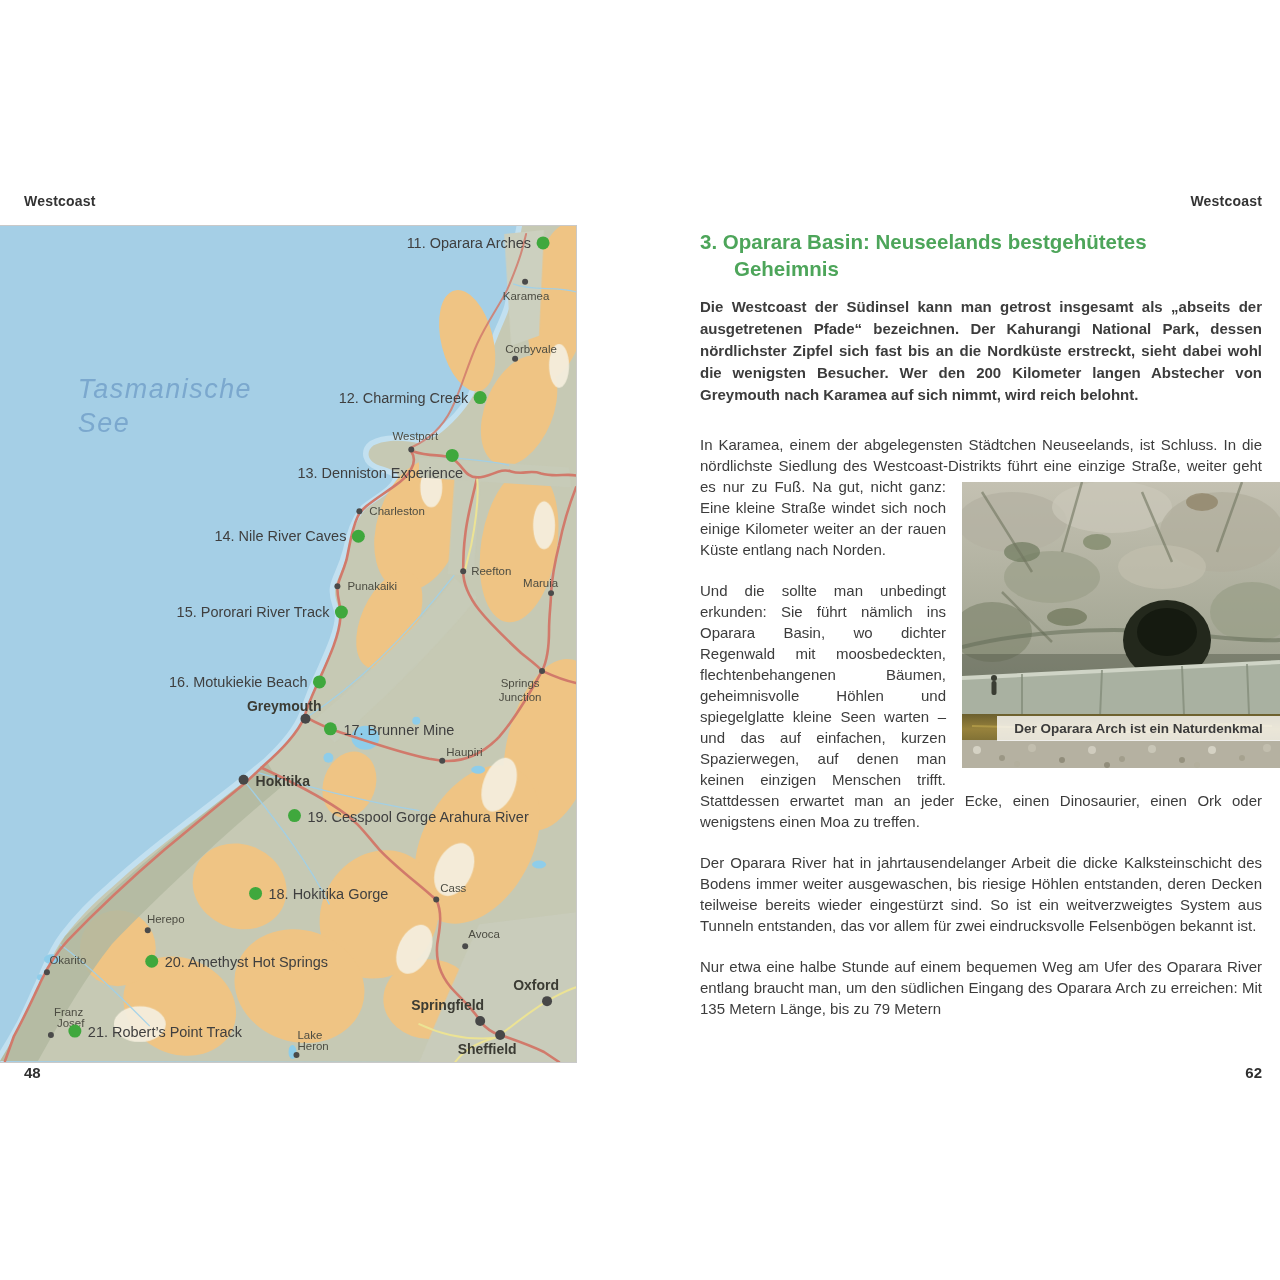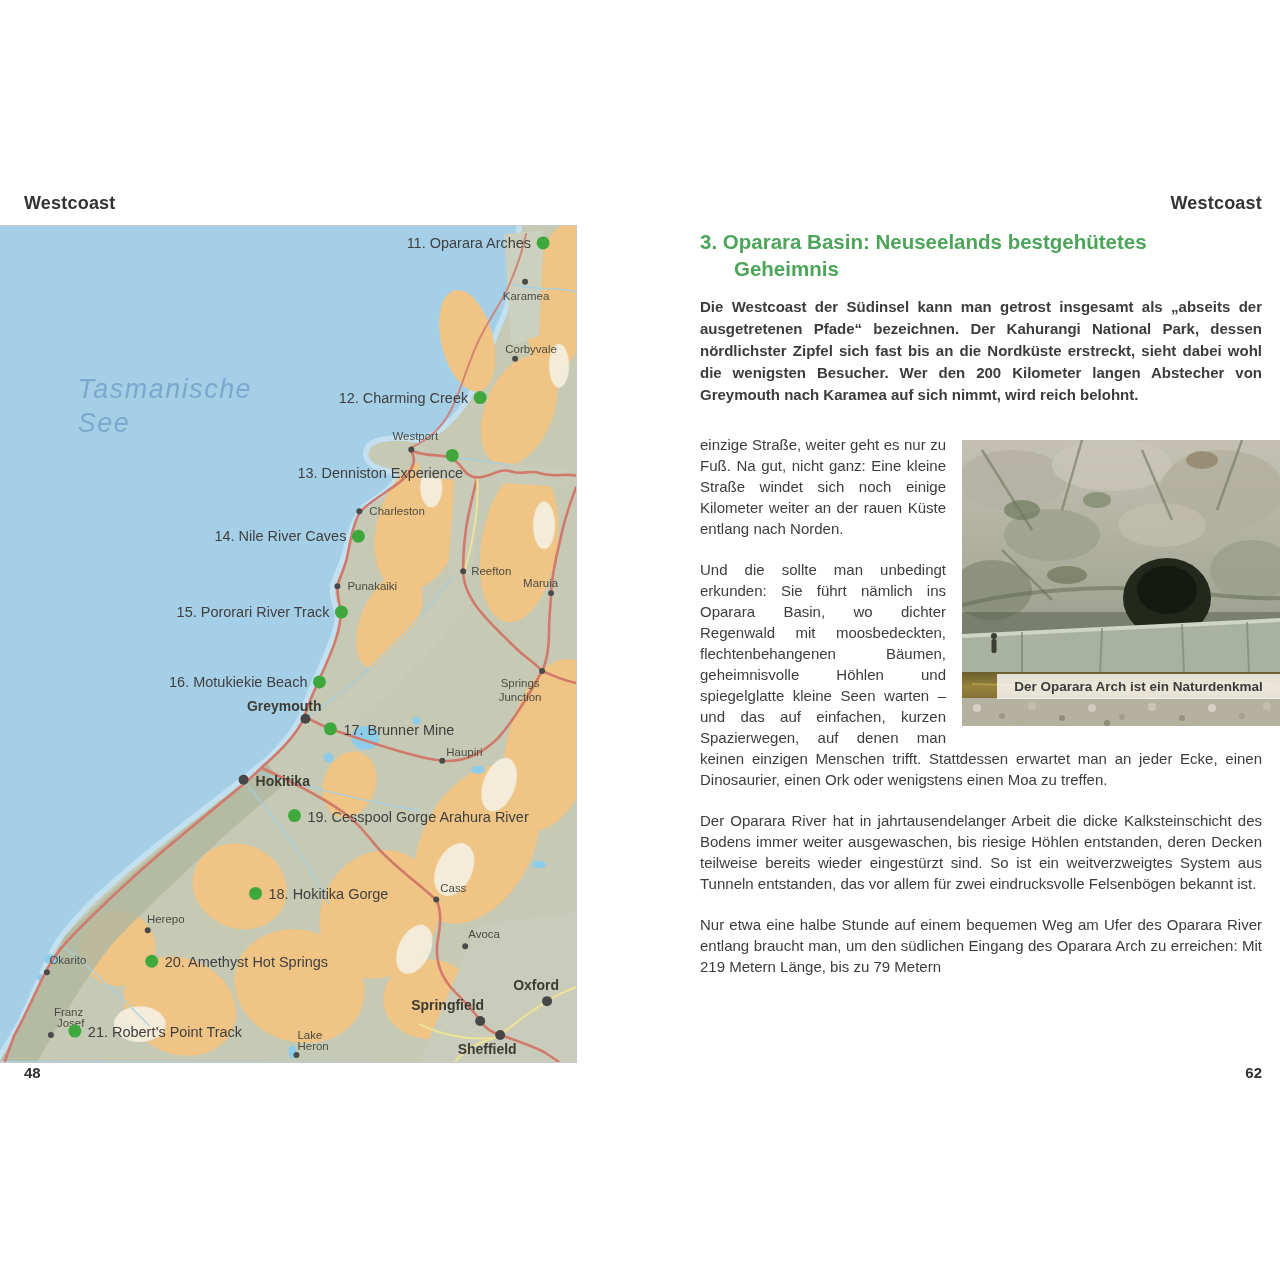--- a/index.html
+++ b/index.html
@@ -2,21 +2,21 @@
 <html lang="de"><head>
 <meta charset="utf-8">
 <style>
   html,body{margin:0;padding:0;}
   body{
     width:1280px;height:1280px;position:relative;background:#ffffff;
     font-family:"Liberation Sans", sans-serif;color:#3d3d3d;overflow:hidden;
   }
   
   .page-header{
-    position:absolute;font-weight:bold;font-size:18px;color:#333;letter-spacing:.2px;
+    position:absolute;font-weight:bold;font-size:14px;color:#333;letter-spacing:.2px;
   }
   #header-left{left:24px;top:193px;}
   #header-right{left:700px;top:193px;width:562px;text-align:right;}
   #map-wrap{
     position:absolute;left:0;top:225px;width:577px;height:838px;
     border:1px solid #c9c9c9;border-left:none;box-sizing:border-box;background:#a5cfe6;
   }
   #map-wrap svg{display:block;width:100%;height:100%;}
   .pagenum{position:absolute;font-weight:bold;font-size:15px;color:#2f2f2f;}
   #pagenum-left{left:24px;top:1064px;}
@@ -215,21 +215,21 @@
 
 <div id="pagenum-left" class="pagenum">48</div>
 
 <div id="header-right" class="page-header">Westcoast</div>
 
 <div id="right-page">
   <h1 id="article-title"><span>3. Oparara Basin: Neuseelands bestgehütetes</span><br><span>Geheimnis</span></h1>
 
   <p class="para lead">Die Westcoast der Südinsel kann man getrost insgesamt als „abseits der ausgetretenen Pfade“ bezeichnen. Der Kahurangi National Park, dessen nördlichster Zipfel sich fast bis an die Nordküste erstreckt, sieht dabei wohl die wenigsten Besucher. Wer den 200 Kilometer langen Abstecher von Greymouth nach Karamea auf sich nimmt, wird reich belohnt.</p>
 
-  <p class="para"><span id="photo-float">
+  <p class="para"><span>In Karamea, einem der abgelegensten Städtchen Neuseelands, ist Schluss. In die nördlichste Siedlung des Westcoast-Distrikts führt eine </span><span id="photo-float">
       <svg viewBox="0 0 318 286" preserveAspectRatio="none">
         <defs>
           <linearGradient id="rockg" x1="0" y1="0" x2="0" y2="1">
             <stop offset="0" stop-color="#c4c1b2"></stop>
             <stop offset="0.6" stop-color="#a8aa98"></stop>
             <stop offset="1" stop-color="#8f9383"></stop>
           </linearGradient>
           <linearGradient id="waterg" x1="0" y1="0" x2="0" y2="1">
             <stop offset="0" stop-color="#6b5f2e"></stop>
             <stop offset="0.5" stop-color="#97823c"></stop>
@@ -280,16 +280,16 @@
         <g fill="#3a3d33">
           <circle cx="32" cy="196" r="3"></circle>
           <rect x="29.5" y="199" width="5" height="14" rx="2"></rect>
         </g>
       </svg>
       <span id="photo-caption">Der Oparara Arch ist ein Naturdenkmal</span>
     </span><span>einzige Straße, weiter geht es nur zu Fuß. Na gut, nicht ganz: Eine kleine Straße windet sich noch einige Kilometer weiter an der rauen Küste entlang nach Norden.</span></p>
 
   <p class="para">Und die sollte man unbedingt erkunden: Sie führt nämlich ins Oparara Basin, wo dichter Regenwald mit moosbedeckten, flechtenbehangenen Bäumen, geheimnisvolle Höhlen und spiegelglatte kleine Seen warten – und das auf einfachen, kurzen Spazierwegen, auf denen man keinen einzigen Menschen trifft. Stattdessen erwartet man an jeder Ecke, einen Dinosaurier, einen Ork oder wenigstens einen Moa zu treffen.</p>
   <p class="para">Der Oparara River hat in jahrtausendelanger Arbeit die dicke Kalksteinschicht des Bodens immer weiter ausgewaschen, bis riesige Höhlen entstanden, deren Decken teilweise bereits wieder eingestürzt sind. So ist ein weitverzweigtes System aus Tunneln entstanden, das vor allem für zwei eindrucksvolle Felsenbögen bekannt ist.</p>
-  <p class="para">Nur etwa eine halbe Stunde auf einem bequemen Weg am Ufer des Oparara River entlang braucht man, um den südlichen Eingang des Oparara Arch zu erreichen: Mit 219 Metern Länge, bis zu 79 Metern</p>
+  <p class="para">Nur etwa eine halbe Stunde auf einem bequemen Weg am Ufer des Oparara River entlang braucht man, um den südlichen Eingang des Oparara Arch zu erreichen: Mit 135 Metern Länge, bis zu 79 Metern</p>
 </div>
 
 <div id="pagenum-right" class="pagenum">62</div>
 
 </body></html>

